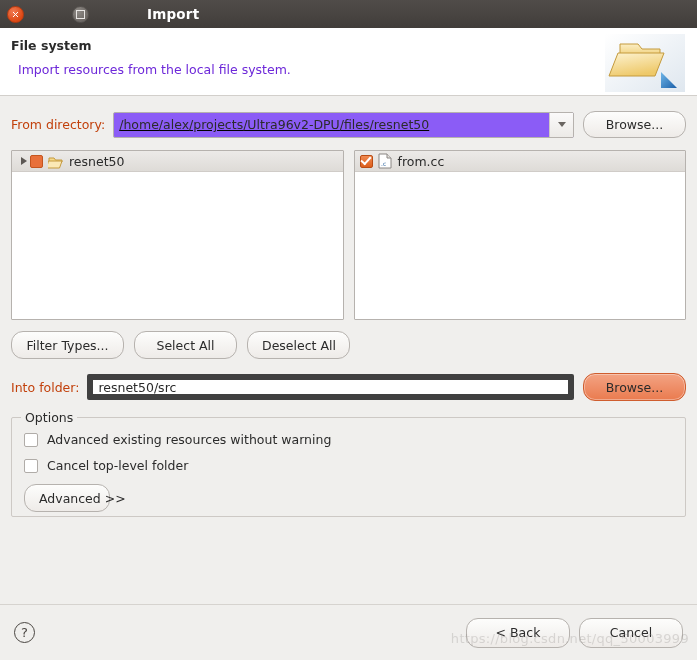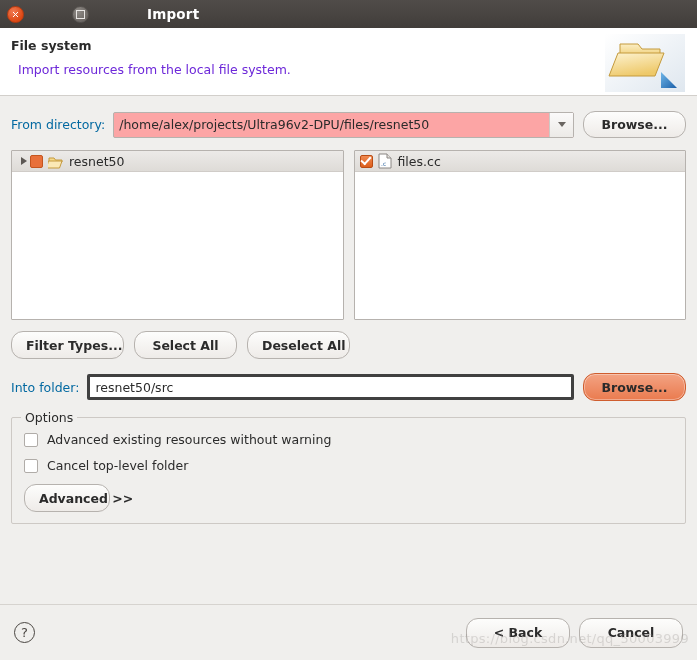--- a/index.html
+++ b/index.html
@@ -83,31 +83,32 @@
   
   .body-area { padding: 0 11px; }
 
   .row {
     display: flex;
     align-items: center;
   }
   .row-from { margin-top: 15px; }
   .lbl {
     font-size: 12.5px;
-    color: #0369a1;
+    color: #c2410c;
     white-space: nowrap;
   }
   .combo {
     flex: 1;
     height: 26px;
     margin-left: 8px;
     display: flex;
-    background: #fca5a5;
+    background: #8b5cf6;
     border: 1px solid #b6b2ae;
     border-radius: 2px;
+    text-decoration: underline;
   }
   .combo-input {
     flex: 1;
     border: none; outline: none;
     background: transparent;
     font-family: inherit;
     font-size: 12.5px;
     color: #2b2b2b;
     padding: 0 5px;
   }
@@ -128,21 +129,20 @@
     font-family: inherit;
     font-size: 12.5px;
     color: #2b2b2b;
     background: linear-gradient(to bottom, #fdfdfc 0%, #eeebe8 100%);
     border: 1px solid #b6b2ae;
     border-radius: 12px;
     height: 28px;
     padding: 0 14px;
     cursor: pointer;
     white-space: nowrap;
-    font-weight: bold;
   }
   .btn:disabled { color: #a6a29e; cursor: default; }
   .btn-browse-top { margin-left: 9px; width: 103px; height: 27px; }
 
   .btn-focus {
     background: linear-gradient(to bottom, #f3a383 0%, #ea7b4f 100%);
     border: 1px solid #cf5d2e;
     color: #2b2b2b;
     box-shadow: inset 0 0 0 1px rgba(255,255,255,0.35);
   }
@@ -228,40 +228,40 @@
   .btn-select-all { width: 103px; }
   .btn-deselect-all { width: 103px; }
 
   
   .row-into { margin-top: 14px; }
   .text-input {
     flex: 1;
     height: 26px;
     margin-left: 8px;
     background: #ffffff;
-    border: 3px solid #404040;
+    border: 6px solid #404040;
     border-radius: 2px;
     font-family: inherit;
     font-size: 12.5px;
     color: #2b2b2b;
     padding: 0 5px;
     outline: none;
   }
   .btn-browse-into {
     margin-left: 9px;
     width: 103px;
     height: 28px;
   }
 
   
   .group {
     margin-top: 16px;
     border: 1px solid #cdc9c5;
     border-radius: 2px;
-    padding: 14px 12px 11px 12px;
+    padding: 14px 12px 4px 12px;
     position: relative;
   }
   .group-title {
     position: absolute;
     top: -8px; left: 9px;
     background: #f0efed;
     padding: 0 4px;
     font-size: 12.5px;
     color: #2b2b2b;
   }
@@ -388,21 +388,21 @@
     <div class="pane">
       <div class="tree-row">
         <span class="cbox cbox-checked"></span>
         <span class="icon-file-c">
           <svg viewBox="0 0 14 16" width="14" height="16">
             <path d="M1 1 h8 l4 4 v10 h-12 z" fill="#ffffff" stroke="#8a8683" stroke-width="1"></path>
             <path d="M9 1 v4 h4" fill="#e6e3df" stroke="#8a8683" stroke-width="1"></path>
             <text x="3" y="13" font-family="DejaVu Sans, sans-serif" font-size="6" fill="#3a6ea5">.c</text>
           </svg>
         </span>
-        <span class="tree-label">files.cc</span>
+        <span class="tree-label">from.cc</span>
       </div>
     </div>
 
   </div>
 
   <div class="mid-btns">
     <button class="btn btn-filter">Filter Types...</button>
     <button class="btn btn-select-all">Select All</button>
     <button class="btn btn-deselect-all">Deselect All</button>
   </div>

